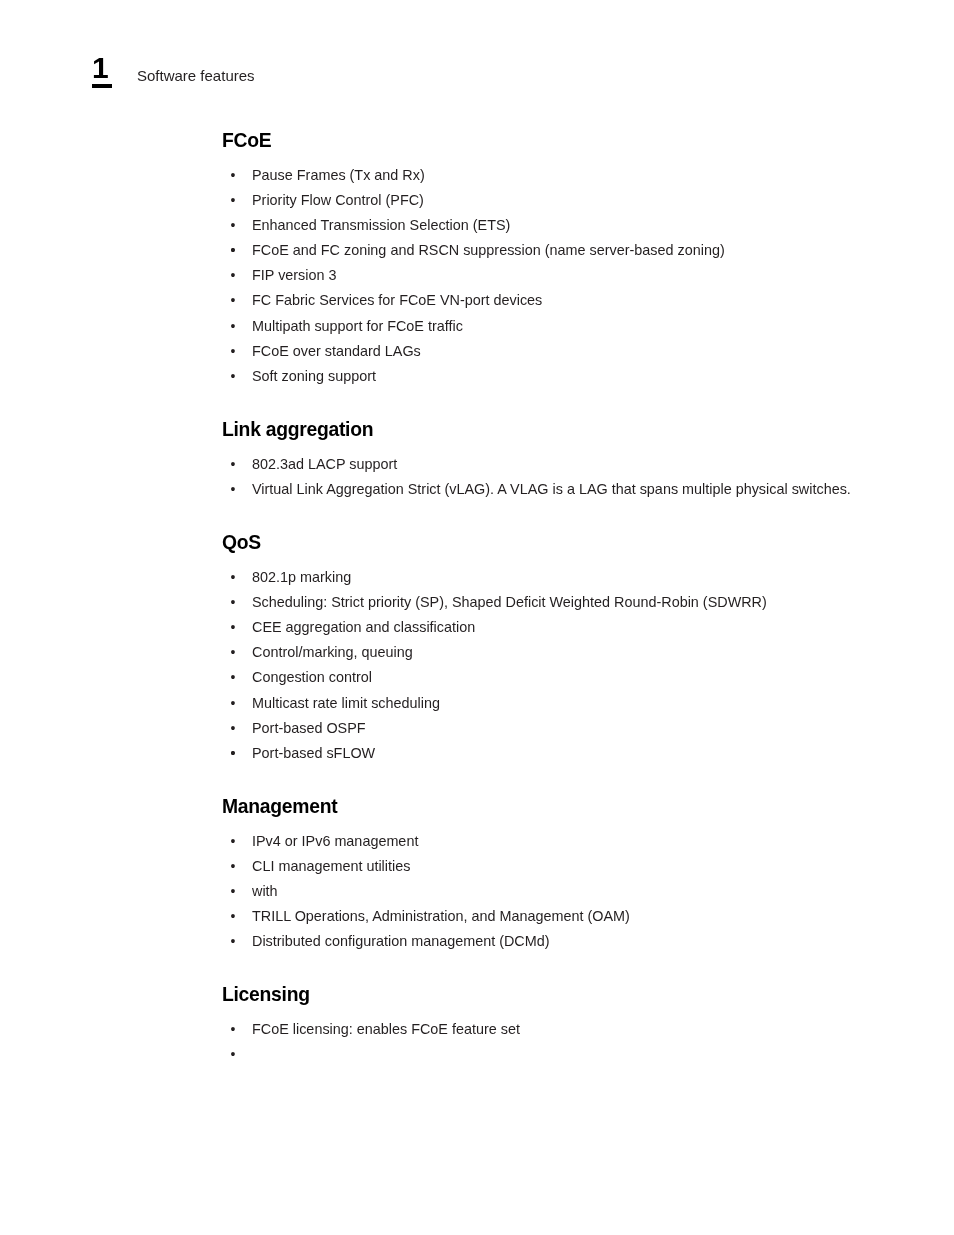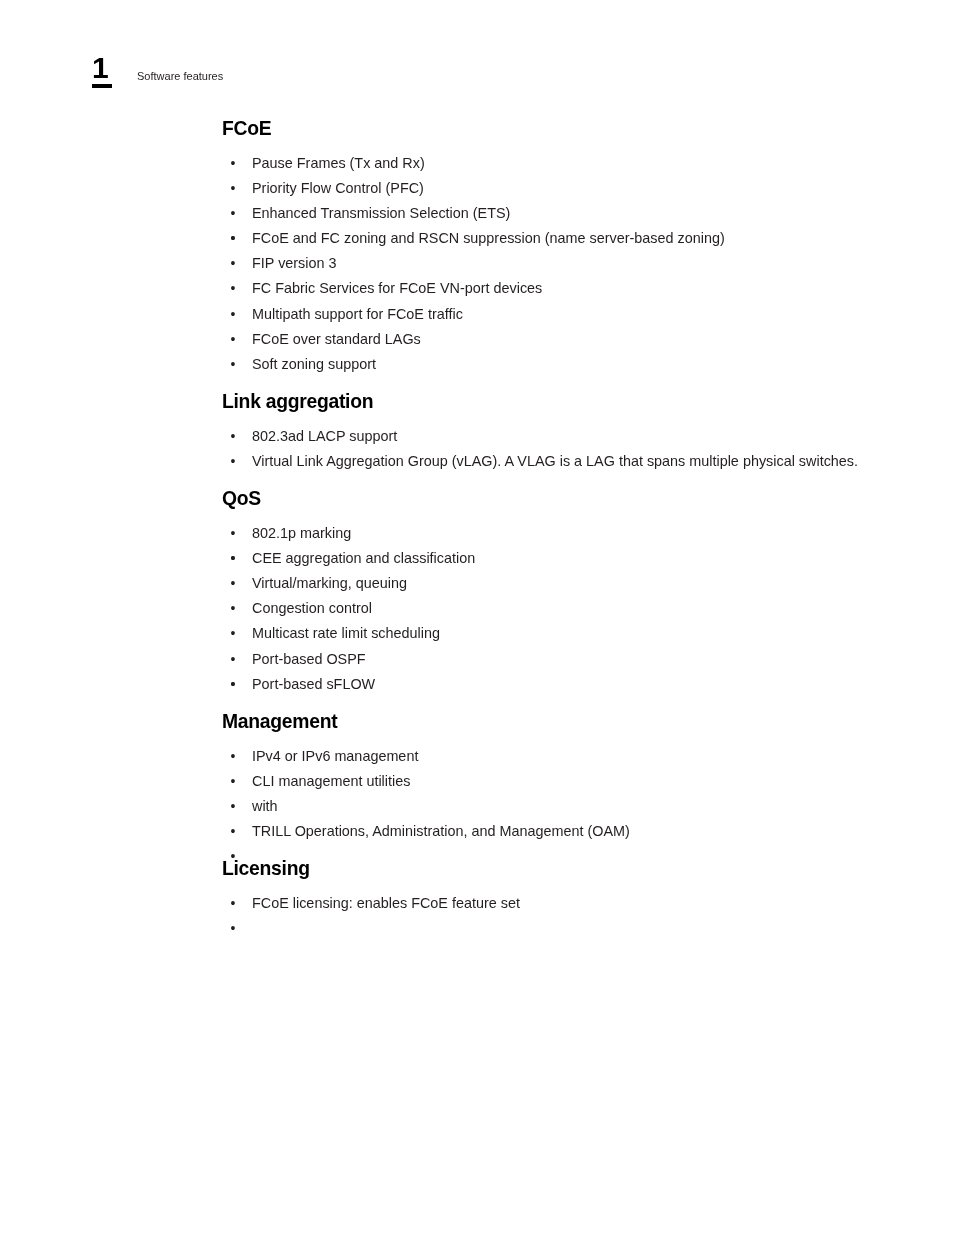--- a/index.html
+++ b/index.html
@@ -39,41 +39,41 @@
     line-height: 30px;
     letter-spacing: -0.5px;
     color: #000;
     border-bottom: 4px solid #000;
     padding-bottom: 1px;
     min-width: 20px;
     display: block;
   }
   .header-title {
     font-family: "Liberation Sans", sans-serif;
-    font-size: 11px;
+    font-size: 15px;
     line-height: 16px;
     color: #231f20;
     margin-left: 25px;
     padding-bottom: 4px;
     white-space: nowrap;
   }
 
   
   .content {
     position: absolute;
     left: 222px;
-    top: 116px;
+    top: 128px;
     width: 700px;
   }
 
   .section {
     margin: 0;
   }
   .section + .section {
-    margin-top: 12px;
+    margin-top: 28px;
   }
 
   h2.section-heading {
     font-family: "Liberation Sans Narrow", "Liberation Sans", sans-serif;
     font-weight: bold;
     font-size: 21px;
     line-height: 24px;
     letter-spacing: -0.3px;
     color: #000000;
     margin: 0 0 11px 0;
@@ -132,45 +132,45 @@
           <li class="feature-item"><span class="bullet">•</span><span class="item-text">FC Fabric Services for FCoE VN-port devices</span></li>
           <li class="feature-item"><span class="bullet">•</span><span class="item-text">Multipath support for FCoE traffic</span></li>
           <li class="feature-item"><span class="bullet">•</span><span class="item-text">FCoE over standard LAGs</span></li>
           <li class="feature-item"><span class="bullet">•</span><span class="item-text">Soft zoning support</span></li>
         </ul>
       </section>
       <section class="section">
         <h2 class="section-heading">Link aggregation</h2>
         <ul class="feature-list">
           <li class="feature-item"><span class="bullet">•</span><span class="item-text">802.3ad LACP support</span></li>
-          <li class="feature-item"><span class="bullet">•</span><span class="item-text">Virtual Link Aggregation Group (vLAG). A VLAG is a LAG that spans multiple physical switches.</span></li>
+          <li class="feature-item"><span class="bullet">•</span><span class="item-text">Virtual Link Aggregation Strict (vLAG). A VLAG is a LAG that spans multiple physical switches.</span></li>
         </ul>
       </section>
       <section class="section">
         <h2 class="section-heading">QoS</h2>
         <ul class="feature-list">
           <li class="feature-item"><span class="bullet">•</span><span class="item-text">802.1p marking</span></li>
-          <li class="feature-item"><span class="bullet">•</span></li>
+          <li class="feature-item"><span class="bullet">•</span><span class="item-text">Scheduling: Strict priority (SP), Shaped Deficit Weighted Round-Robin (SDWRR)</span></li>
           <li class="feature-item"><span class="bullet">•</span><span class="item-text">CEE aggregation and classification</span></li>
-          <li class="feature-item"><span class="bullet">•</span><span class="item-text">Virtual/marking, queuing</span></li>
+          <li class="feature-item"><span class="bullet">•</span><span class="item-text">Control/marking, queuing</span></li>
           <li class="feature-item"><span class="bullet">•</span><span class="item-text">Congestion control</span></li>
           <li class="feature-item"><span class="bullet">•</span><span class="item-text">Multicast rate limit scheduling</span></li>
           <li class="feature-item"><span class="bullet">•</span><span class="item-text">Port-based OSPF</span></li>
           <li class="feature-item"><span class="bullet">•</span></li>
           <li class="feature-item"><span class="bullet">•</span><span class="item-text">Port-based sFLOW</span></li>
         </ul>
       </section>
       <section class="section">
         <h2 class="section-heading">Management</h2>
         <ul class="feature-list">
           <li class="feature-item"><span class="bullet">•</span><span class="item-text">IPv4 or IPv6 management</span></li>
           <li class="feature-item"><span class="bullet">•</span><span class="item-text">CLI management utilities</span></li>
           <li class="feature-item"><span class="bullet">•</span><span class="item-text">with</span></li>
           <li class="feature-item"><span class="bullet">•</span><span class="item-text">TRILL Operations, Administration, and Management (OAM)</span></li>
-          <li class="feature-item"><span class="bullet">•</span></li>
+          <li class="feature-item"><span class="bullet">•</span><span class="item-text">Distributed configuration management (DCMd)</span></li>
         </ul>
       </section>
       <section class="section">
         <h2 class="section-heading">Licensing</h2>
         <ul class="feature-list">
           <li class="feature-item"><span class="bullet">•</span><span class="item-text">FCoE licensing: enables FCoE feature set</span></li>
           <li class="feature-item"><span class="bullet">•</span></li>
         </ul>
       </section>
     </div>

